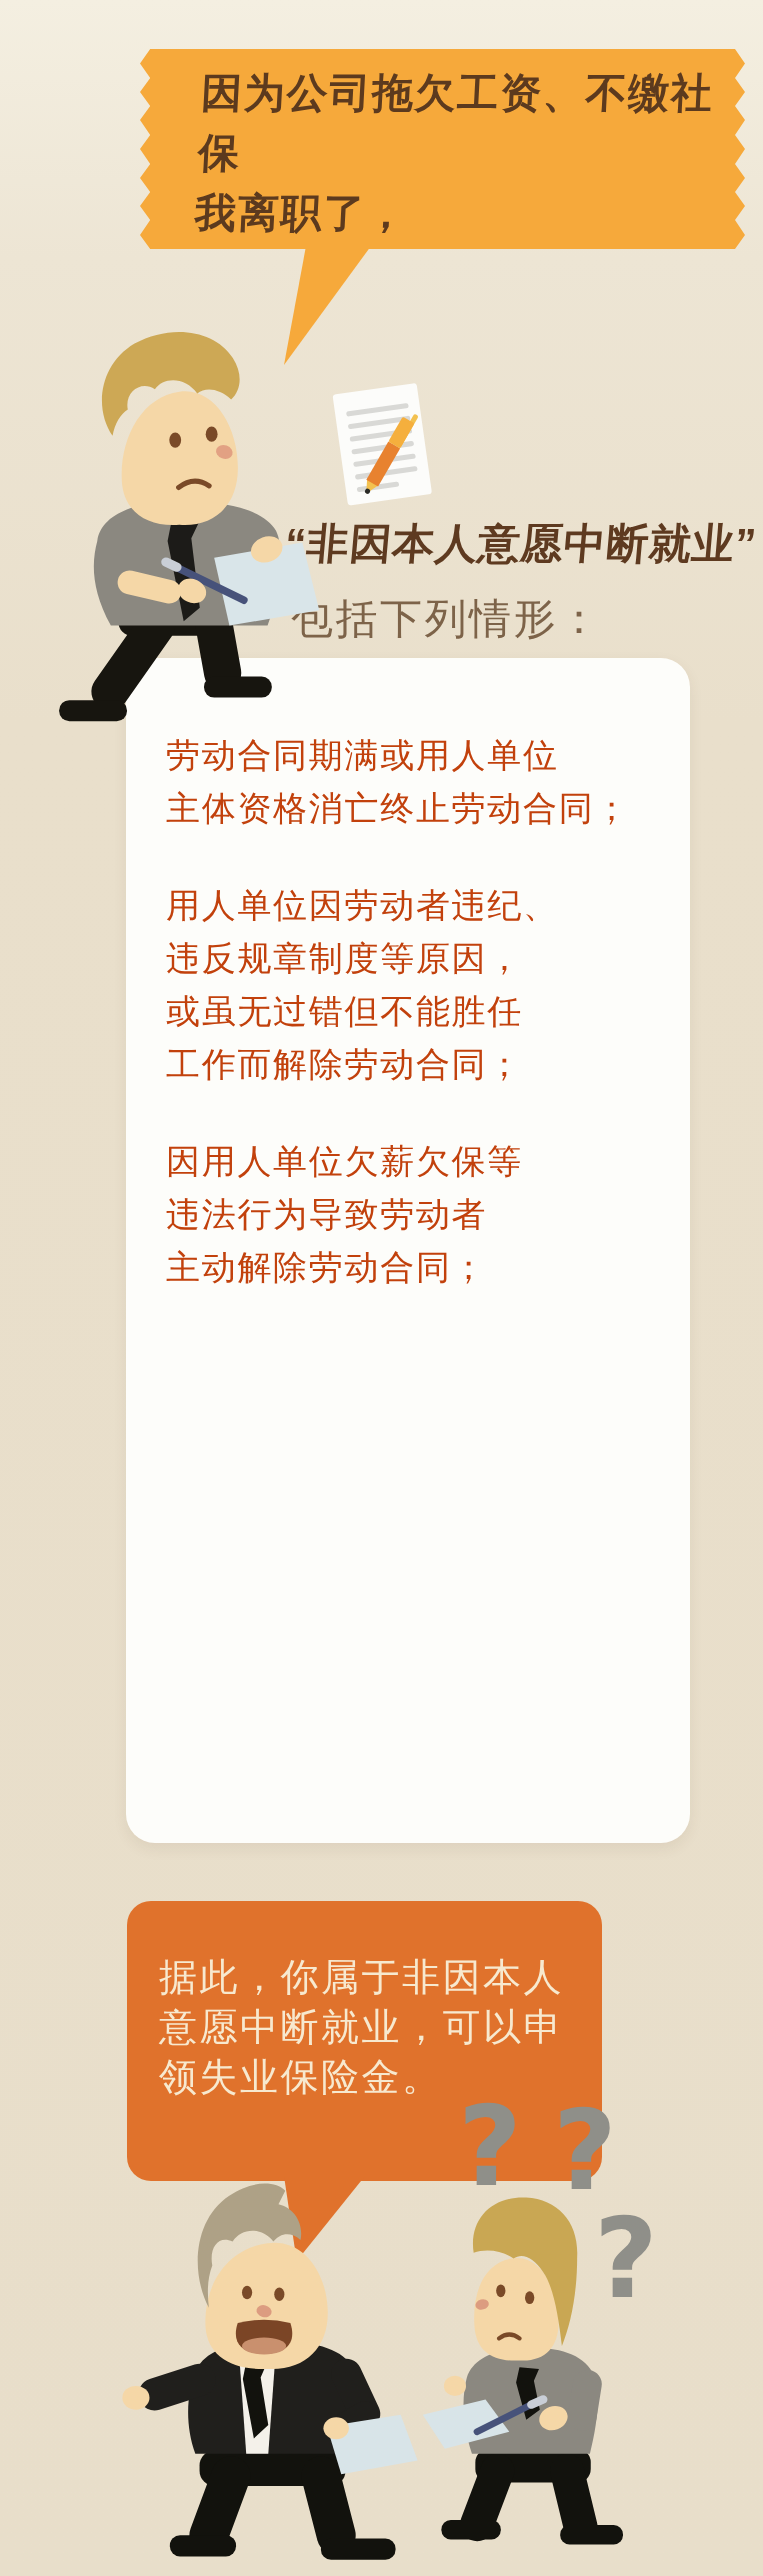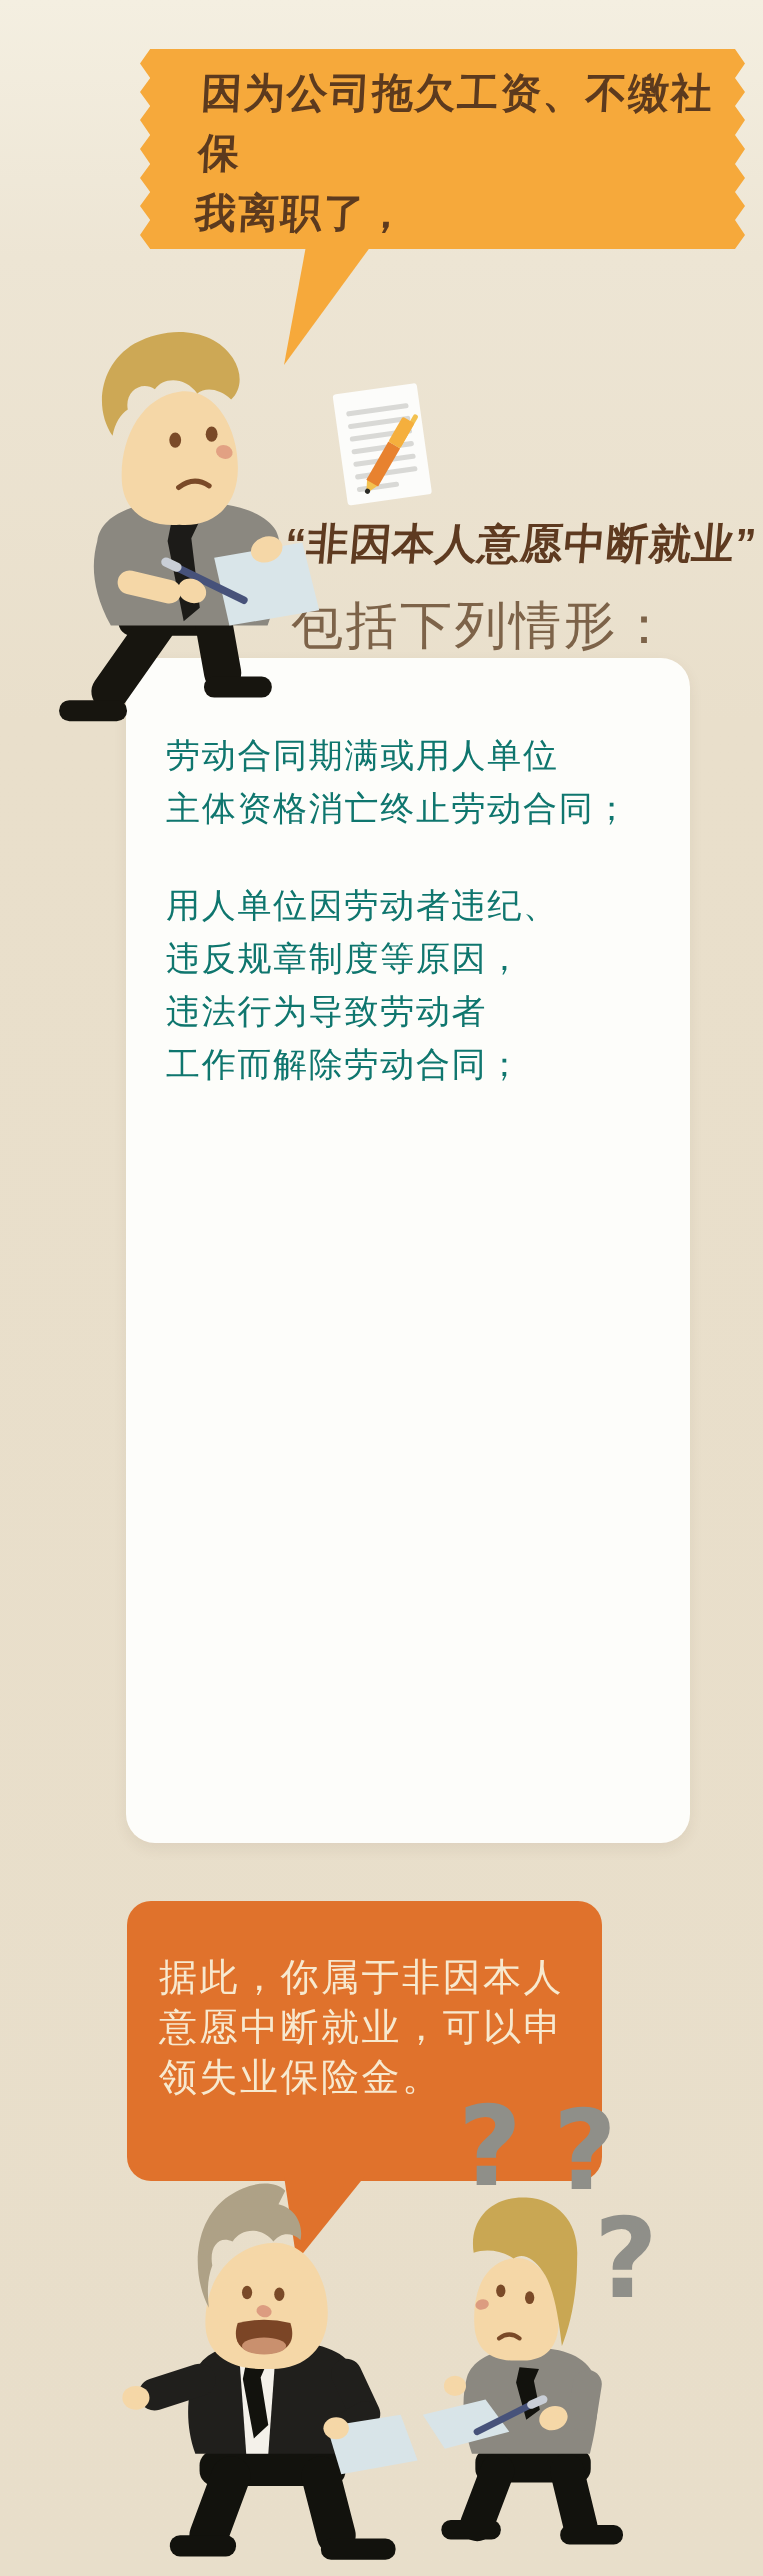--- a/index.html
+++ b/index.html
@@ -23,31 +23,31 @@
     padding:13.6px 0 0 57px;font-size:41px;line-height:60px;font-weight:bold;
     color:#5C3A1E;letter-spacing:1.7px;transform:skewX(-3deg);white-space:pre-line;
   }
 
   
   .def-title{
     left:285px;top:516px;font-size:42px;font-weight:bold;color:#5E3A20;
     letter-spacing:0.8px;transform:skewX(-5deg);z-index:3;white-space:nowrap;
   }
   .def-subtitle{
-    left:291px;top:591px;font-size:52px;color:#7D6349;letter-spacing:2.5px;z-index:3;white-space:nowrap;
+    left:291px;top:591px;font-size:42px;color:#7D6349;letter-spacing:2.5px;z-index:3;white-space:nowrap;
   }
 
   
   .card{
     left:126px;top:658px;width:564px;height:1185px;background:#FDFDFA;border-radius:29px;
     box-shadow:0 5.1px 13.6px rgba(90,70,40,.08);z-index:4;box-sizing:border-box;
     padding:71px 34px 0 40px;
   }
   .card p{
-    margin:0 0 44px 0;font-size:34px;line-height:53px;color:#0f766e;
+    margin:0 0 44px 0;font-size:34px;line-height:53px;color:#c2410c;
     letter-spacing:1.7px;white-space:pre-line;
   }
 
   
   .answer{
     left:127px;top:1901px;width:475px;height:280px;background:#E0722C;border-radius:24px;z-index:3;
     box-sizing:border-box;padding:51px 17px 0 32px;
   }
   .answer-tail{
     left:284px;top:2176px;width:81px;height:85px;background:#E0722C;z-index:3;
@@ -123,22 +123,25 @@
 </svg>
 
 <div class="abs def-title">“非因本人意愿中断就业”</div>
 <div class="abs def-subtitle">包括下列情形：</div>
 
 <div class="abs card">
   <p>劳动合同期满或用人单位
 主体资格消亡终止劳动合同；</p>
   <p>用人单位因劳动者违纪、
 违反规章制度等原因，
+或虽无过错但不能胜任
+工作而解除劳动合同；</p>
+  <p>因用人单位欠薪欠保等
 违法行为导致劳动者
-工作而解除劳动合同；</p>
+主动解除劳动合同；</p>
 </div>
 
 <div class="abs answer">
   <div class="answer-text">据此，你属于非因本人
 意愿中断就业，可以申
 领失业保险金。</div>
 </div>
 <div class="abs answer-tail"></div>
 
 <div class="abs qmark q1">?</div>

